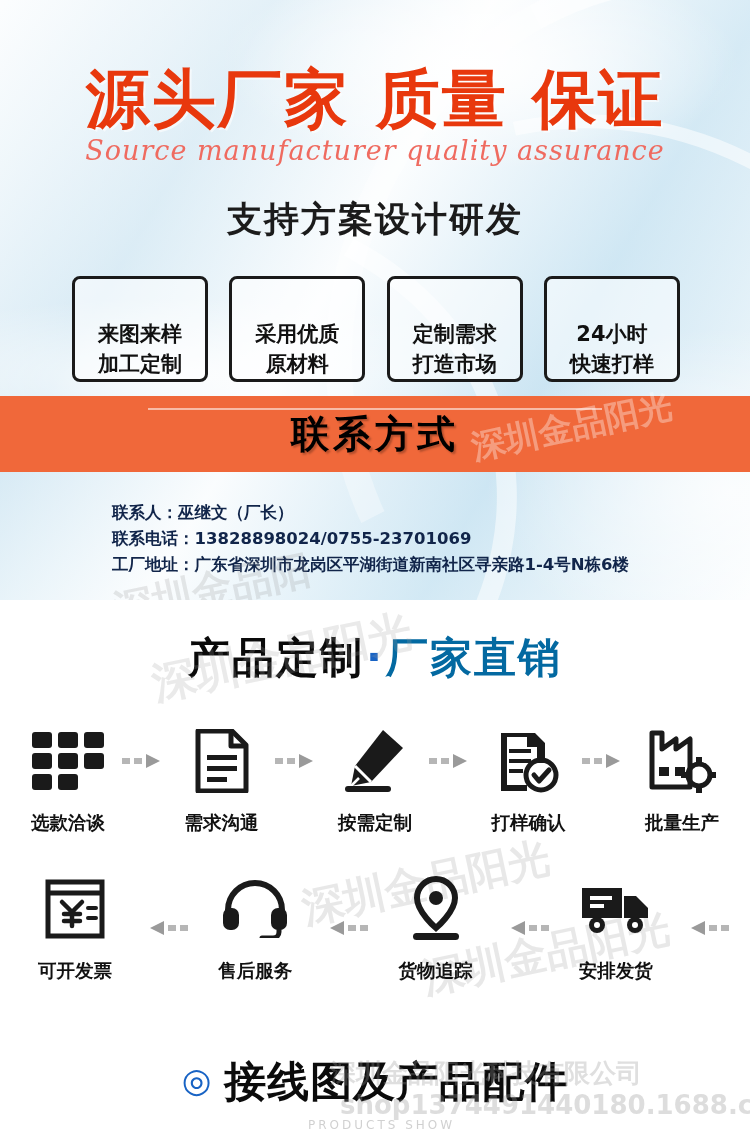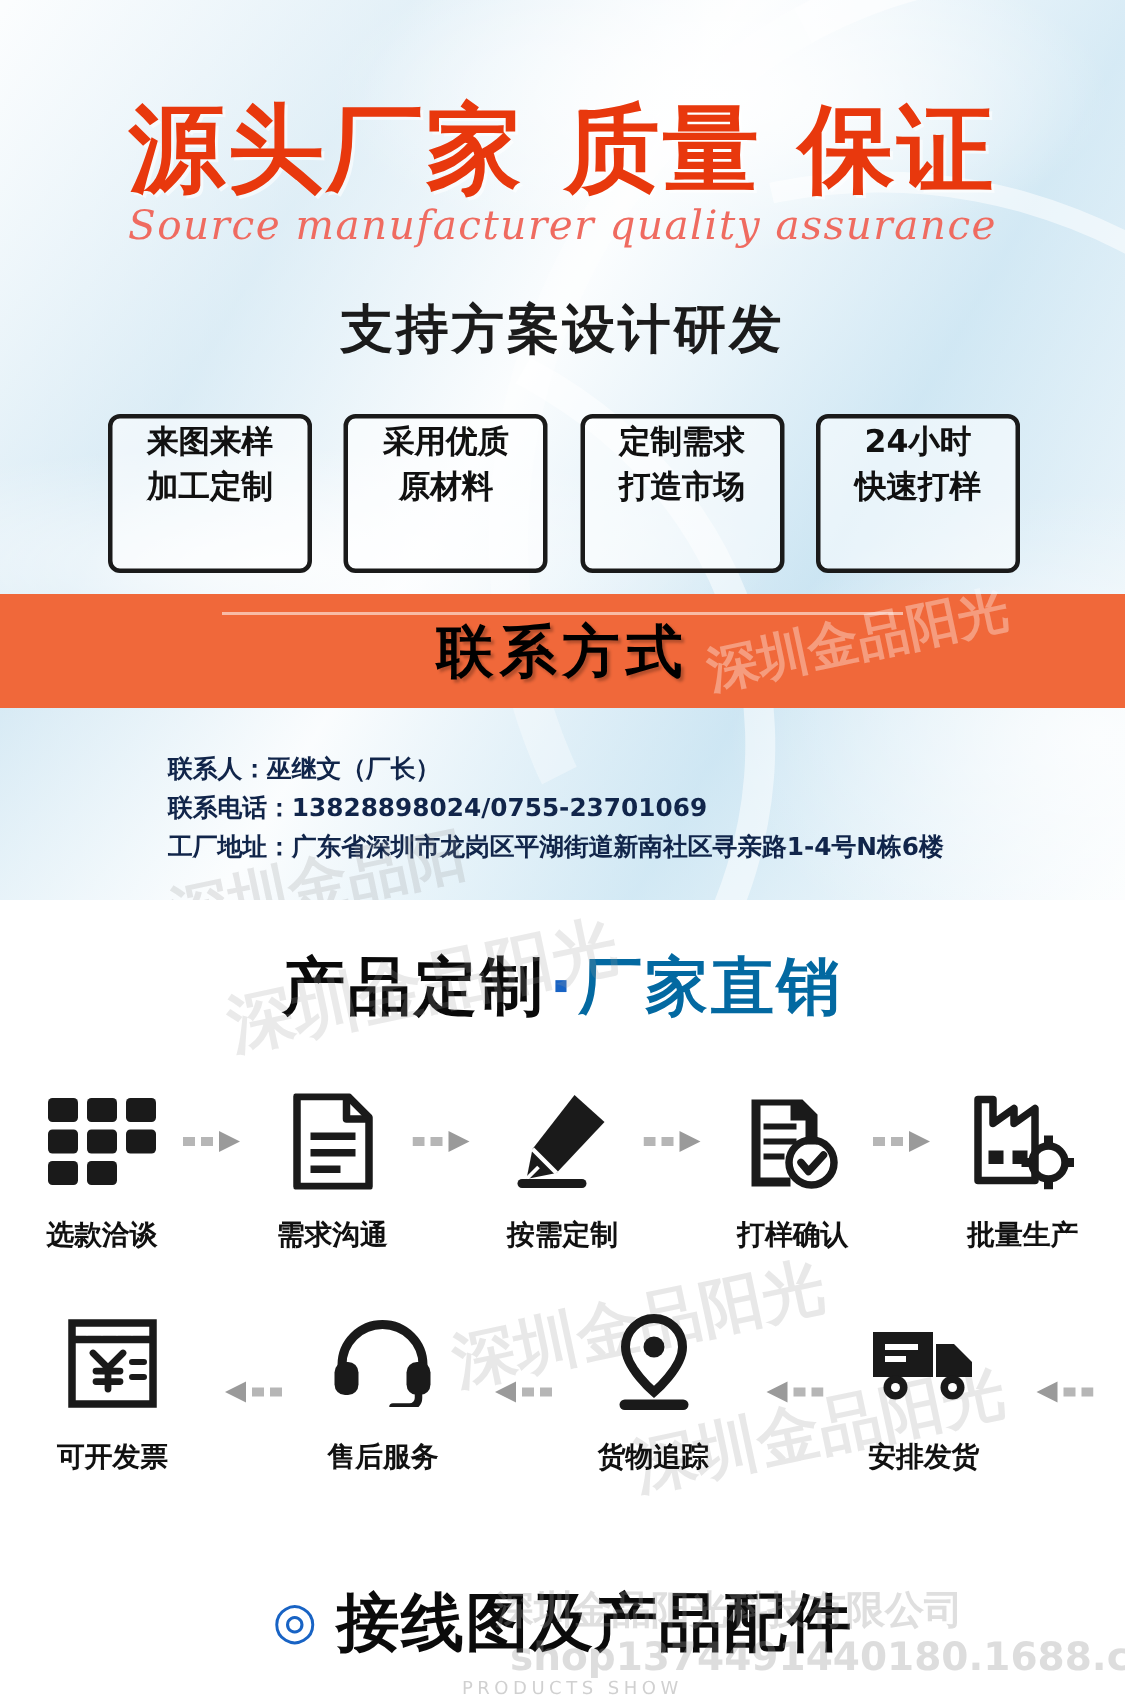--- a/index.html
+++ b/index.html
@@ -116,21 +116,21 @@
   }
   .feat-box {
     width: 130px;
     height: 100px;
     border: 3px solid #1a1a1a;
     border-radius: 8px;
     background: rgba(255,255,255,0.55);
     display: flex;
     flex-direction: column;
     align-items: center;
-    justify-content: flex-start;
+    justify-content: flex-end;
     font-family: "DejaVu Sans", sans-serif;
     font-weight: bold;
     font-size: 21px;
     line-height: 30px;
     color: #111;
   }
 
   
   .contact-band {
     position: absolute;

